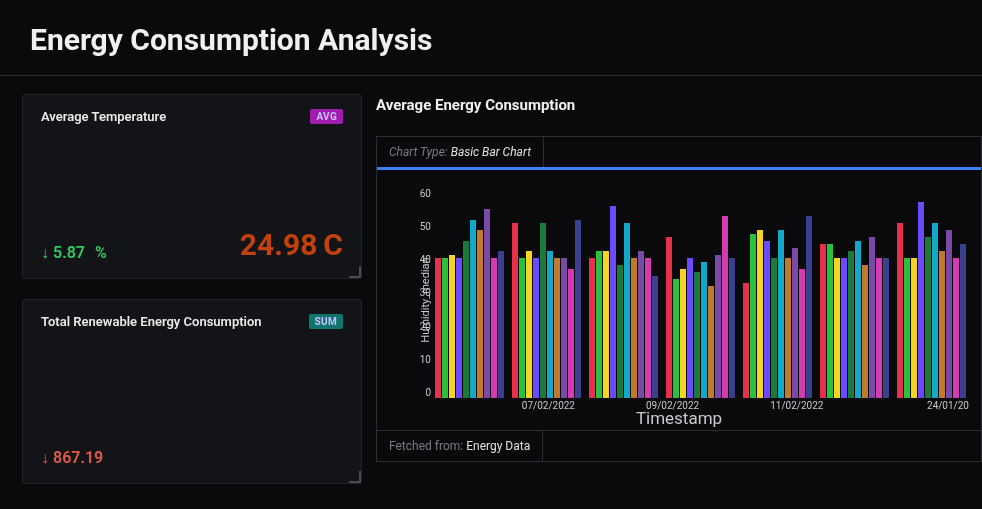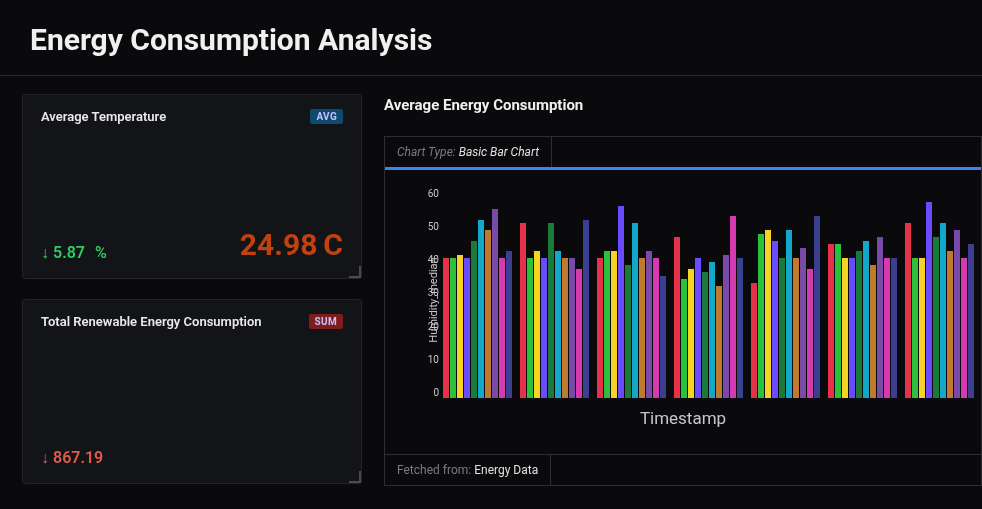--- a/index.html
+++ b/index.html
@@ -14,21 +14,21 @@
   .page-title {
     font-size: 30px;
     font-weight: 700;
     color: #f0f0f0;
     padding: 22px 30px 18px 30px;
     border-bottom: 1px solid #2a2a2f;
   }
   .content {
     display: flex;
     padding: 18px 0 0 22px;
-    gap: 22px;
+    gap: 14px;
   }
   .left-col {
     display: flex;
     flex-direction: column;
     gap: 20px;
     width: 340px;
     flex-shrink: 0;
   }
   .card {
     background: #131418;
@@ -61,22 +61,22 @@
     font-weight: 600;
     color: #eaeaea;
   }
   .badge {
     font-size: 10px;
     font-weight: 700;
     padding: 2px 6px;
     border-radius: 2px;
     letter-spacing: 0.3px;
   }
-  .badge-avg { background: #0c4a6e; color: #c8bfff; }
-  .badge-sum { background: #7f1d1d; color: #c8bfff; }
+  .badge-avg { background: #a21caf; color: #c8bfff; }
+  .badge-sum { background: #0f766e; color: #c8bfff; }
   .card-footer {
     display: flex;
     justify-content: space-between;
     align-items: flex-end;
   }
   .delta {
     font-size: 16px;
     font-weight: 600;
     display: flex;
     align-items: center;
@@ -184,21 +184,20 @@
     position: absolute;
     bottom: 2px;
     left: 50%;
     transform: translateX(-50%);
     font-size: 17px;
     color: #c8c8cc;
   }
   .fetched-row {
     border-top: 1px solid #2d2d33;
     display: flex;
-    margin-top: 24px;
   }
   .fetched-box {
     border-right: 1px solid #2d2d33;
     padding: 8px 12px;
     font-size: 12px;
     color: #7a7a82;
   }
   .fetched-box .val { color: #e0e0e0; }
 </style>
 </head>
@@ -336,20 +335,26 @@
               <div class="bar" style="height: 93.3333%; background: rgb(107, 75, 255);"></div>
               <div class="bar" style="height: 76.6667%; background: rgb(27, 122, 58);"></div>
               <div class="bar" style="height: 83.3333%; background: rgb(19, 167, 201);"></div>
               <div class="bar" style="height: 70%; background: rgb(192, 122, 46);"></div>
               <div class="bar" style="height: 80%; background: rgb(122, 74, 168);"></div>
               <div class="bar" style="height: 66.6667%; background: rgb(214, 58, 176);"></div>
               <div class="bar" style="height: 73.3333%; background: rgb(58, 63, 143);"></div>
               <div class="grp-gap"></div>
             </div>
         </div>
+        <div class="x-ticks" id="x-ticks">
+            <div class="x-tick" style="left: 21%;">07/02/2022</div>
+            <div class="x-tick" style="left: 44%;">09/02/2022</div>
+            <div class="x-tick" style="left: 67%;">11/02/2022</div>
+            <div class="x-tick" style="left: 95%;">24/01/20</div>
+          </div>
         <div class="x-label">Timestamp</div>
       </div>
 
       <div class="fetched-row">
         <div class="fetched-box">
           <span>Fetched from:</span>
           <span class="val">Energy Data</span>
         </div>
       </div>
     </div>

